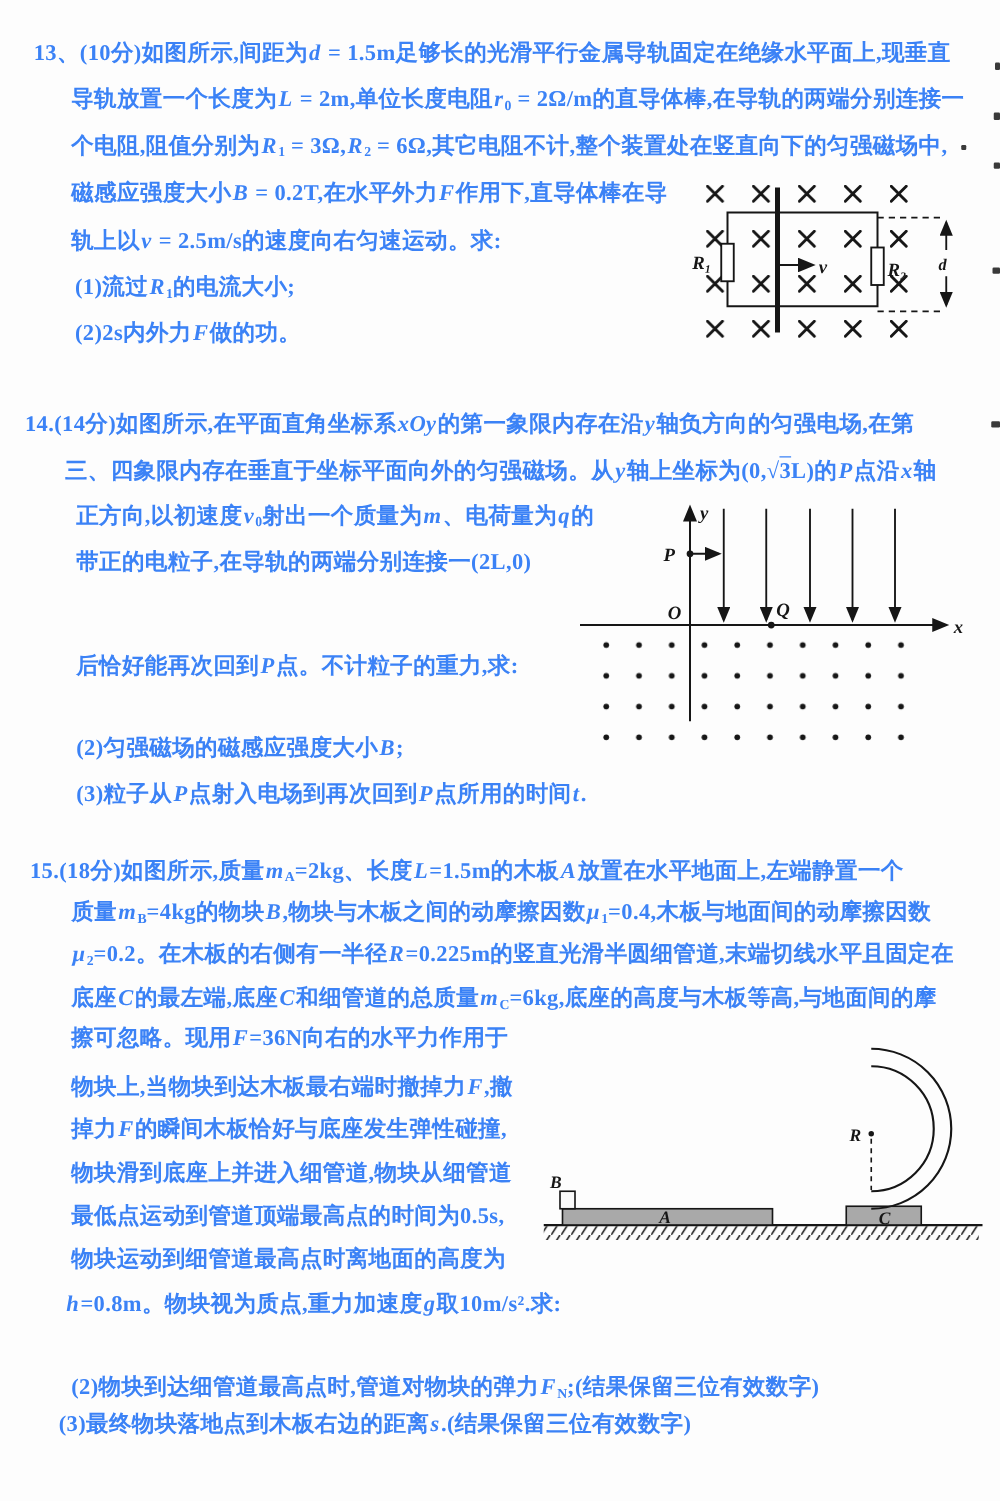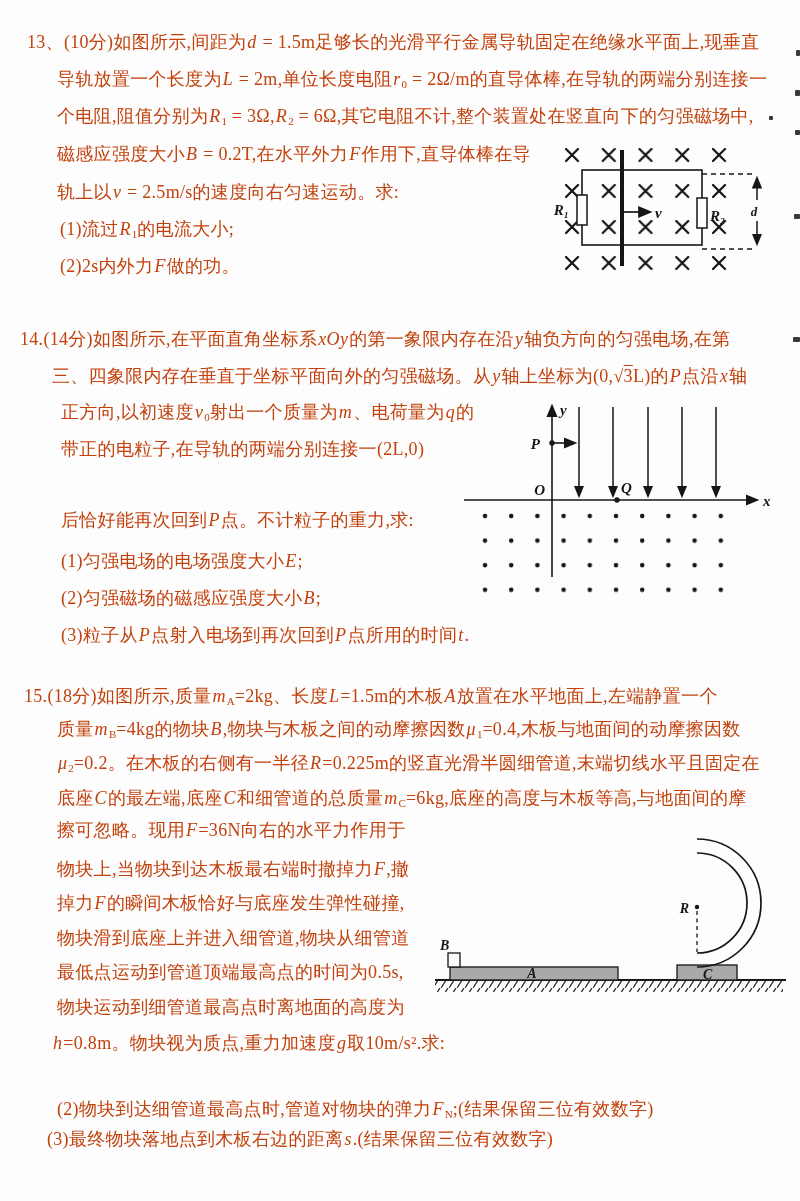--- a/index.html
+++ b/index.html
@@ -2,22 +2,22 @@
 <html><head>
 <meta charset="utf-8">
 <style>
   html,body{margin:0;padding:0;}
   body{
     width:800px;height:1201px;background:#fdfdfd;position:relative;overflow:hidden;
     font-family:"Liberation Serif","DejaVu Serif",serif;color:#161616;
   }
   .page{position:absolute;inset:0;}
   .ln{
-    position:absolute;white-space:nowrap;font-size:18px;font-weight:400;
-    letter-spacing:.3px;line-height:24px;color:#c2410c;
+    position:absolute;white-space:nowrap;font-size:18px;font-weight:700;
+    letter-spacing:.3px;line-height:24px;color:#3b82f6;
   }
   .ln i{font-style:italic;padding:0 1px;font-family:"Liberation Serif","DejaVu Serif",serif;}
   .ln sub{font-size:11px;vertical-align:-3px;letter-spacing:0;}
   .ln .ol{text-decoration:overline;}
   svg{position:absolute;overflow:visible;}
   svg text{fill:#161616;}
   .svglbl{font-family:"Liberation Serif","DejaVu Serif",serif;font-style:italic;font-weight:600;}
   .artifact{position:absolute;background:#3a3a3a;border-radius:1px;}
 </style>
 </head>
@@ -55,22 +55,21 @@
     <text x="165" y="79" class="svglbl" font-size="15">R₂</text>
     <line x1="212" y1="58" x2="212" y2="36" stroke="#161616" stroke-width="1.5" marker-end="url(#ah13)"></line>
     <line x1="212" y1="79" x2="212" y2="102" stroke="#161616" stroke-width="1.5" marker-end="url(#ah13)"></line>
     <text x="209" y="74" text-anchor="middle" class="svglbl" font-size="13">d</text>
   </svg>
 
   <div class="ln" style="left:20px;top:327px">14.(14分)如图所示,在平面直角坐标系<i>xOy</i>的第一象限内存在沿<i>y</i>轴负方向的匀强电场,在第</div>
   <div class="ln" style="left:52px;top:364px">三、四象限内存在垂直于坐标平面向外的匀强磁场。从<i>y</i>轴上坐标为(0,√<span class="ol">3</span>L)的<i>P</i>点沿<i>x</i>轴</div>
   <div class="ln" style="left:61px;top:400px">正方向,以初速度<i>v</i><sub>0</sub>射出一个质量为<i>m</i>、电荷量为<i>q</i>的</div>
   <div class="ln" style="left:61px;top:437px">带正的电粒子,在导轨的两端分别连接一(2L,0)</div>
-  <div class="ln" style="left:61px;top:508px">后恰好能再次回到<i>P</i>点。不计粒子的重力,求:</div>
-  <div class="ln" style="left:61px;top:549px">(1)匀强电场的电场强度大小<i>E</i>;</div>
+  <div class="ln" style="left:61px;top:520px">后恰好能再次回到<i>P</i>点。不计粒子的重力,求:</div>
   <div class="ln" style="left:61px;top:586px">(2)匀强磁场的磁感应强度大小<i>B</i>;</div>
   <div class="ln" style="left:61px;top:623px">(3)粒子从<i>P</i>点射入电场到再次回到<i>P</i>点所用的时间<i>t</i>.</div>
 
   <svg style="left:458px;top:393px" width="322" height="212" viewBox="0 0 322 212">
     <defs>
       <marker id="ah14" markerWidth="9" markerHeight="7" refX="7" refY="3.5" orient="auto">
         <path d="M0,0 L8.5,3.5 L0,7 z" fill="#161616"></path>
       </marker>
       <pattern id="dotpat" x="22" y="118" width="26.2" height="24.6" patternUnits="userSpaceOnUse">
         <circle cx="5" cy="5" r="2.3" fill="#161616"></circle>

